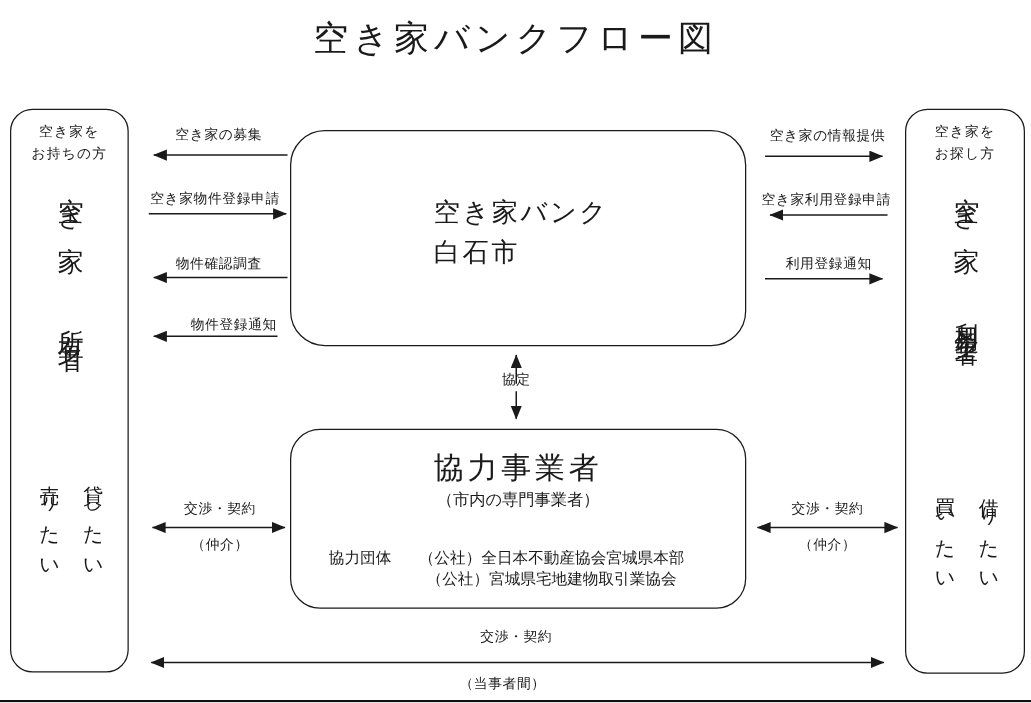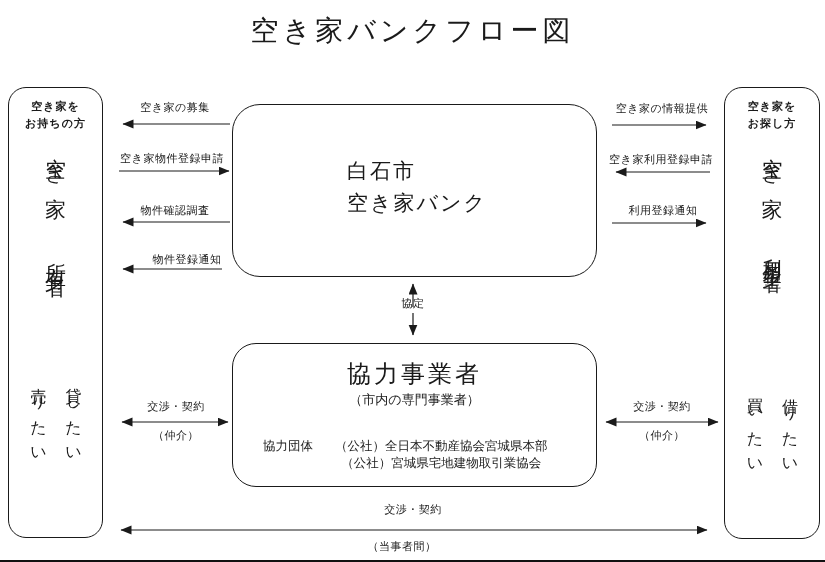--- a/index.html
+++ b/index.html
@@ -13,21 +13,21 @@
     font-size:28px; letter-spacing:4px; white-space:nowrap;
   }
   
   .box { position:absolute; border:1.4px solid #1a1a1a; background:#fff; box-sizing:border-box; }
   #owner-box  { left:8px;   top:87px;  width:95px;  height:451px; border-radius:18px; }
   #seeker-box { left:724px; top:87px;  width:96px;  height:452px; border-radius:18px; }
   #bank-box   { left:232px; top:104px; width:365px; height:173px; border-radius:28px; }
   #partner-box{ left:232px; top:343px; width:365px; height:144px; border-radius:24px; }
 
   .tall-header { position:absolute; top:10px; left:0; width:100%; text-align:center;
-                 font-size:11px; line-height:1.55; letter-spacing:1px;font-weight:bold; }
+                 font-size:11px; line-height:1.55; letter-spacing:1px; }
   .vcol { position:absolute; left:50%; transform:translateX(-50%);
           writing-mode:vertical-rl; text-orientation:upright; white-space:nowrap; }
   .v-main { top:53px;  font-size:21px; letter-spacing:8px; }
   .v-role-owner  { top:158px; font-size:21px; letter-spacing:7px; }
   .v-role-seeker { top:155px; font-size:19px; letter-spacing:4px; }
   .wants { position:absolute; left:50%; transform:translateX(-50%); display:flex; gap:14px; }
   #owner-wants  { top:287px; }
   #seeker-wants { top:298px; }
   .want { writing-mode:vertical-rl; text-orientation:upright;
           font-size:16px; letter-spacing:8px; white-space:nowrap; }
@@ -99,22 +99,22 @@
     <div class="vcol v-main">空き家</div>
     <div class="vcol v-role-seeker">利用希望者</div>
     <div class="wants" id="seeker-wants">
       <div class="want">買いたい</div>
       <div class="want">借りたい</div>
     </div>
   </div>
 
   <div class="box" id="bank-box">
     <div class="bank-text">
+      <div>空き家バンク</div>
       <div>白石市</div>
-      <div>空き家バンク</div>
     </div>
   </div>
 
   <div class="box" id="partner-box">
     <div class="p-title">協力事業者</div>
     <div class="p-sub">（市内の専門事業者）</div>
     <div class="p-orgs">
       <div>協力団体</div>
       <div>
         <div>（公社）全日本不動産協会宮城県本部</div>

